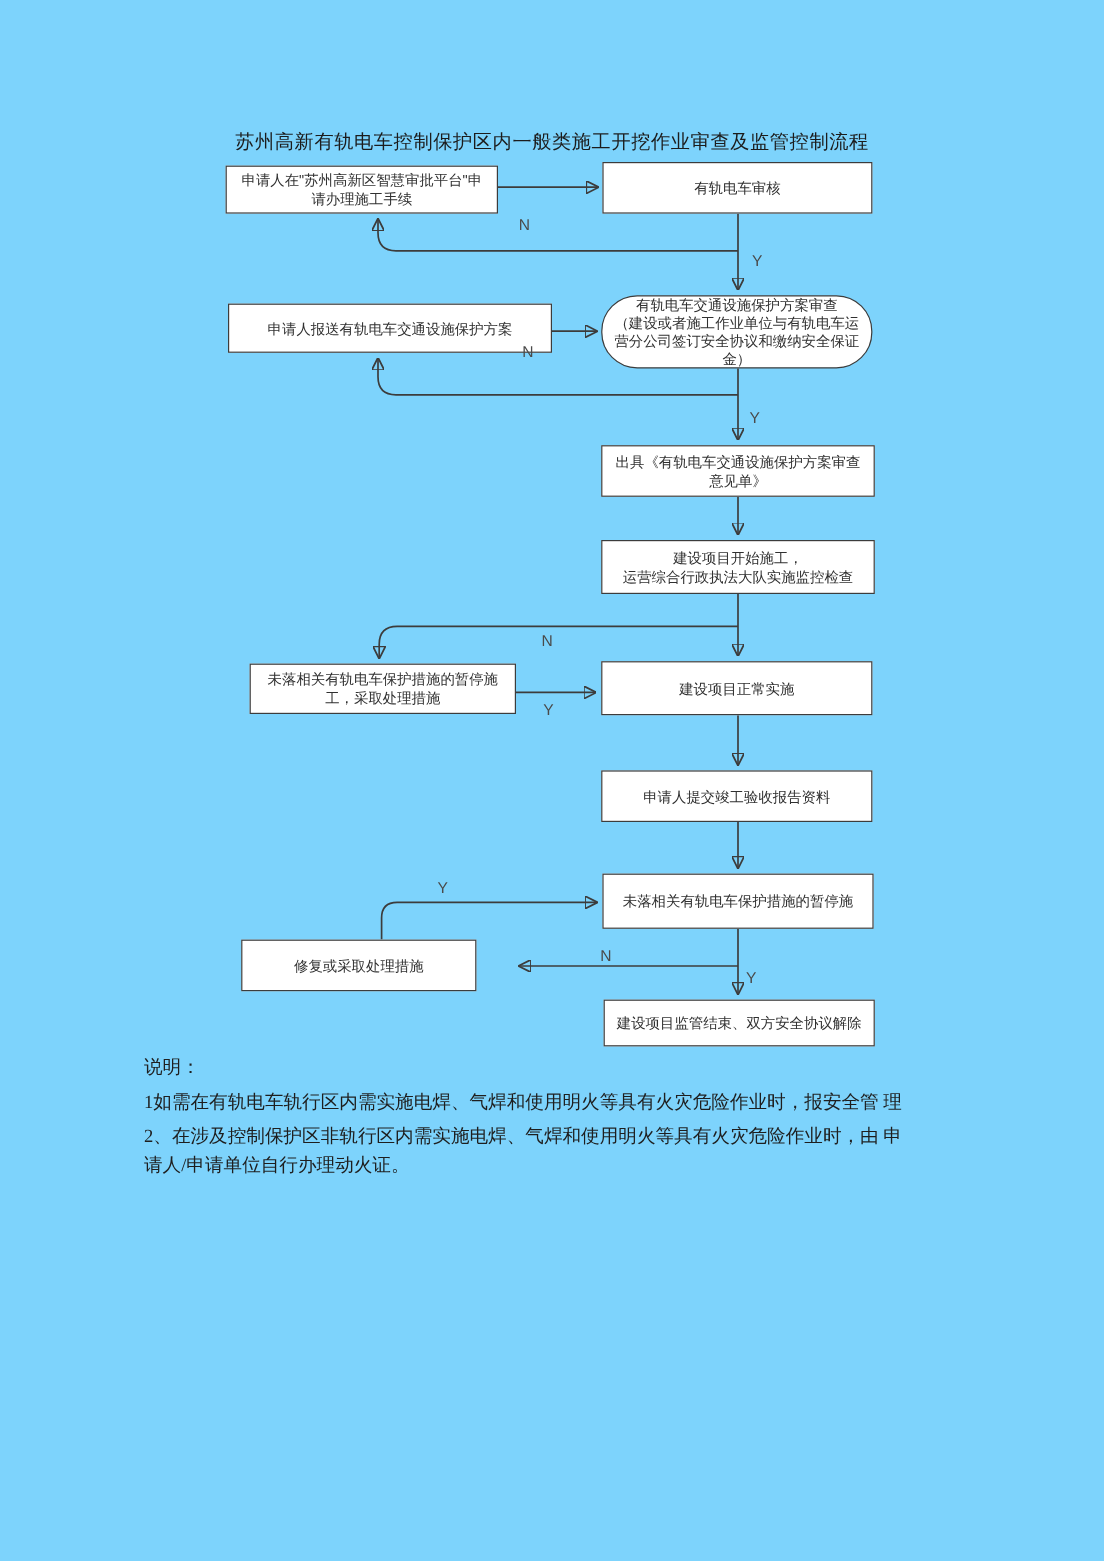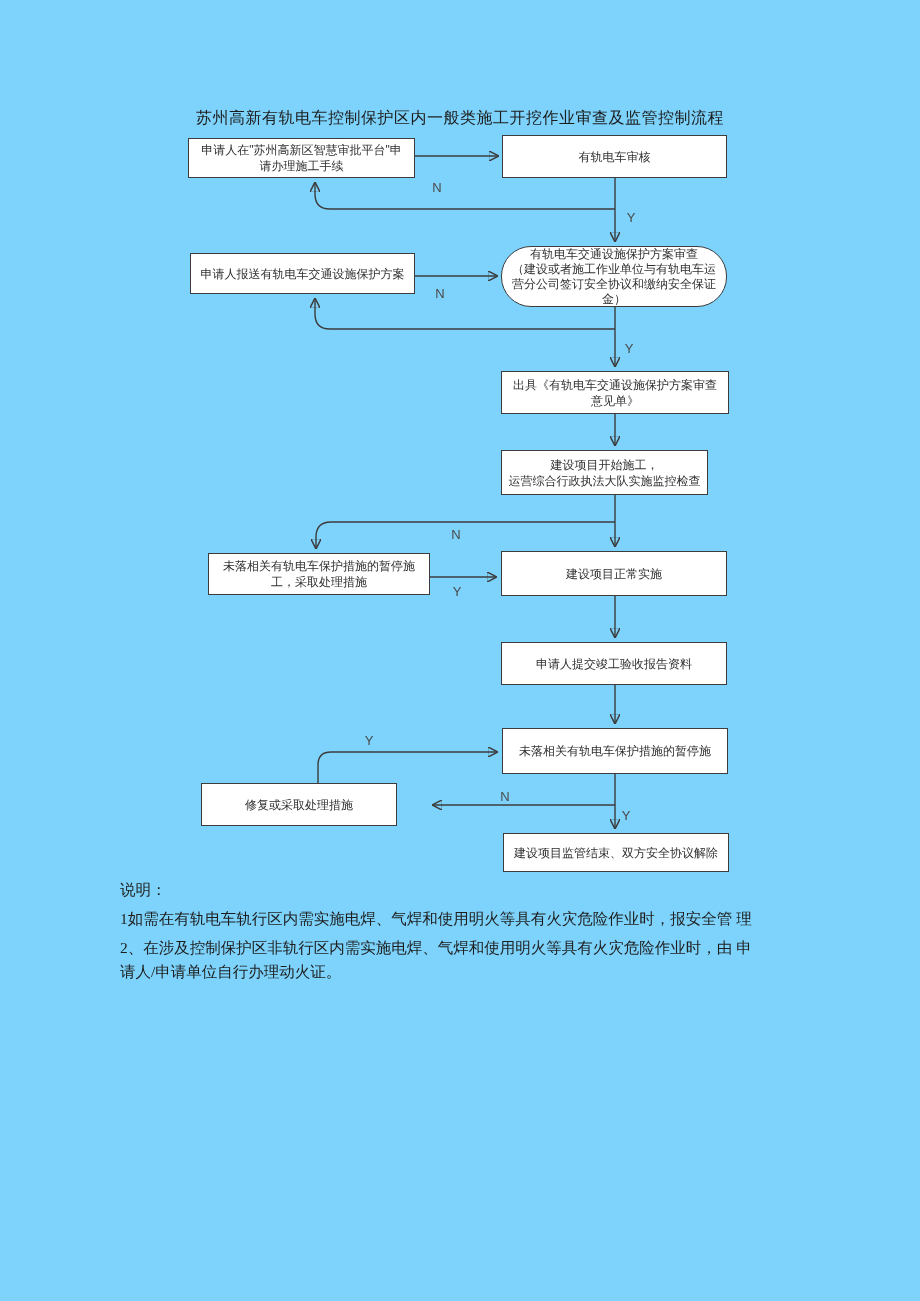--- a/index.html
+++ b/index.html
@@ -59,28 +59,28 @@
     <path d="M615,685 V723" marker-end="url(#arr)"></path>
     <path d="M318,783 V765 Q318,752 331,752 H497" marker-end="url(#arr)"></path>
     <path d="M615,774 V805"></path>
     <path d="M615,805 H433" marker-end="url(#arr)"></path>
     <path d="M615,805 V828" marker-end="url(#arr)"></path>
   </svg>
 
   <div class="fbox" style="left:188px;top:138px;width:227px;height:40px;">申请人在"苏州高新区智慧审批平台"申
 请办理施工手续</div>
   <div class="fbox" style="left:502px;top:135px;width:225px;height:43px;text-align:right;">有轨电车审核</div>
-  <div class="fbox" style="left:190px;top:253px;width:225px;height:41px;">申请人报送有轨电车交通设施保护方案</div>
+  <div class="fbox" style="left:190px;top:253px;width:270px;height:41px;">申请人报送有轨电车交通设施保护方案</div>
   <div class="fbox tight" style="left:501px;top:246px;width:226px;height:61px;">有轨电车交通设施保护方案审查
 （建设或者施工作业单位与有轨电车运
 营分公司签订安全协议和缴纳安全保证
 金）</div>
   <div class="fbox" style="left:501px;top:371px;width:228px;height:43px;">出具《有轨电车交通设施保护方案审查
 意见单》</div>
-  <div class="fbox" style="left:501px;top:450px;width:207px;height:45px;">建设项目开始施工，
+  <div class="fbox" style="left:501px;top:450px;width:228px;height:45px;">建设项目开始施工，
 运营综合行政执法大队实施监控检查</div>
   <div class="fbox" style="left:208px;top:553px;width:222px;height:42px;">未落相关有轨电车保护措施的暂停施
 工，采取处理措施</div>
   <div class="fbox" style="left:501px;top:551px;width:226px;height:45px;text-align:right;">建设项目正常实施</div>
   <div class="fbox" style="left:501px;top:642px;width:226px;height:43px;">申请人提交竣工验收报告资料</div>
   <div class="fbox" style="left:502px;top:728px;width:226px;height:46px;">未落相关有轨电车保护措施的暂停施</div>
   <div class="fbox" style="left:201px;top:783px;width:196px;height:43px;text-align:right;">修复或采取处理措施</div>
   <div class="fbox" style="left:503px;top:833px;width:226px;height:39px;">建设项目监管结束、双方安全协议解除</div>
 
   <span class="yn" style="left:437px;top:187px;">N</span>

